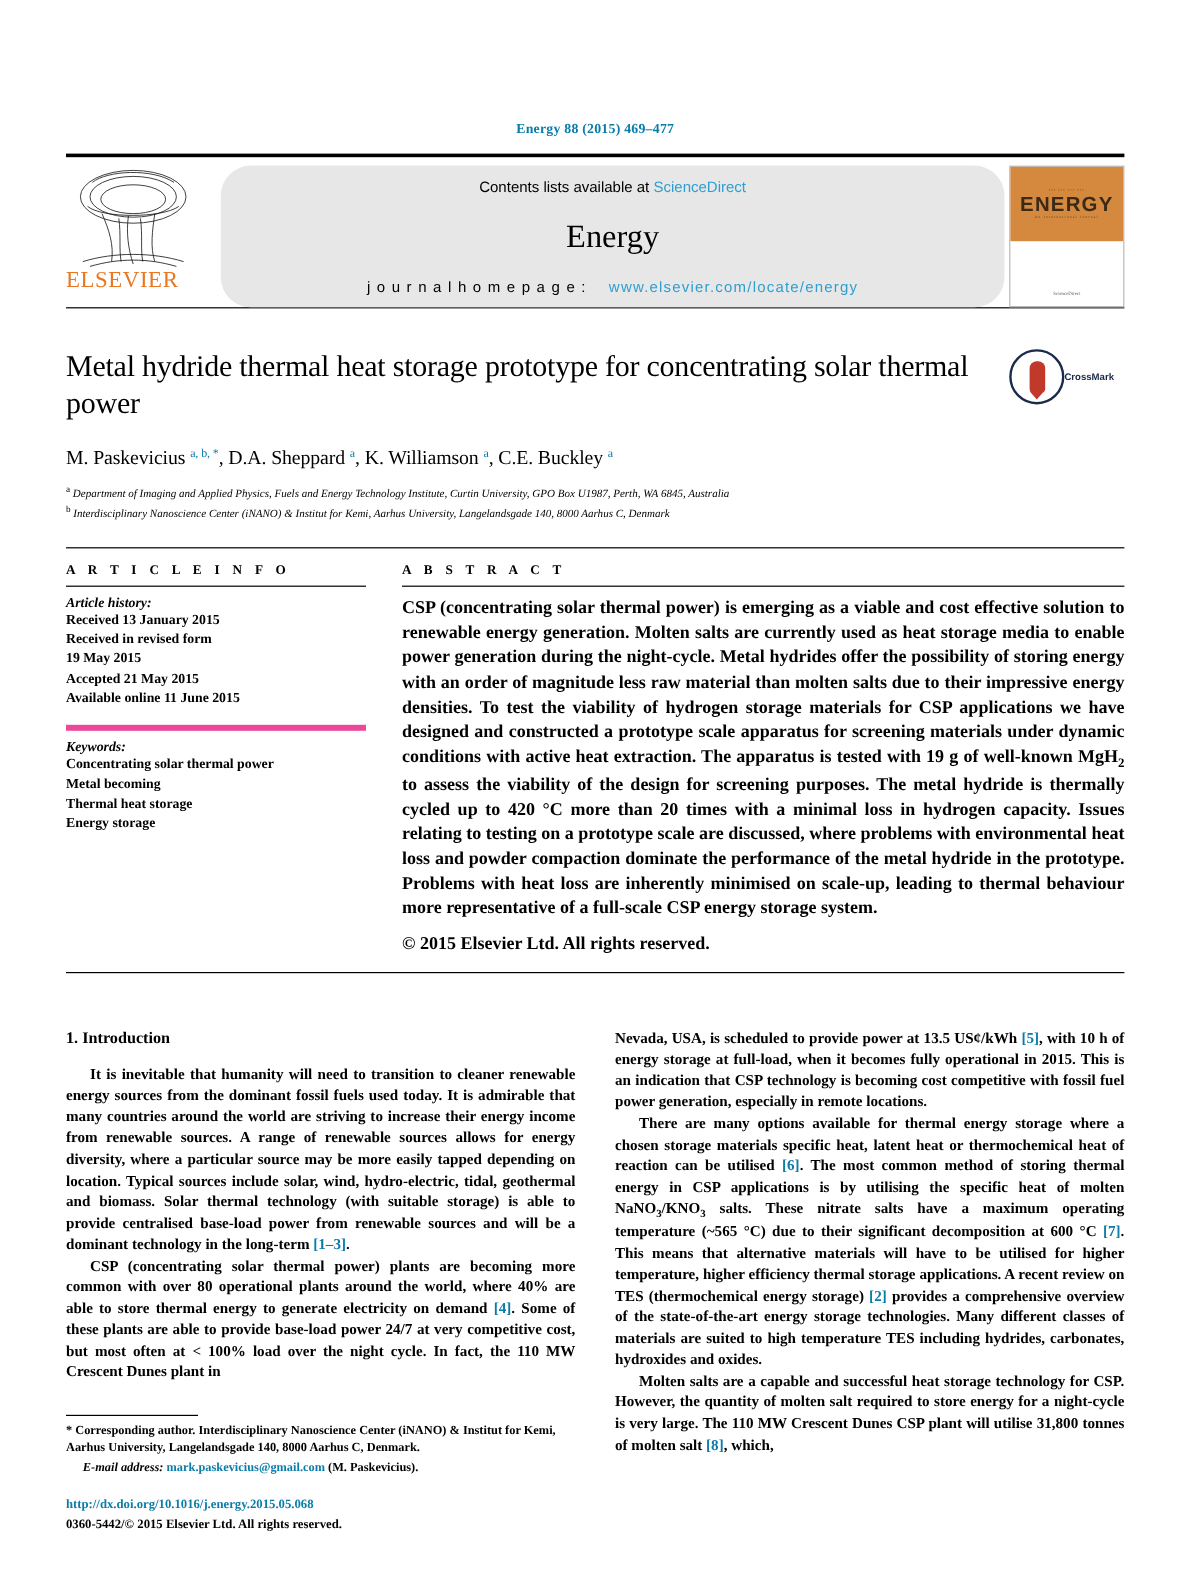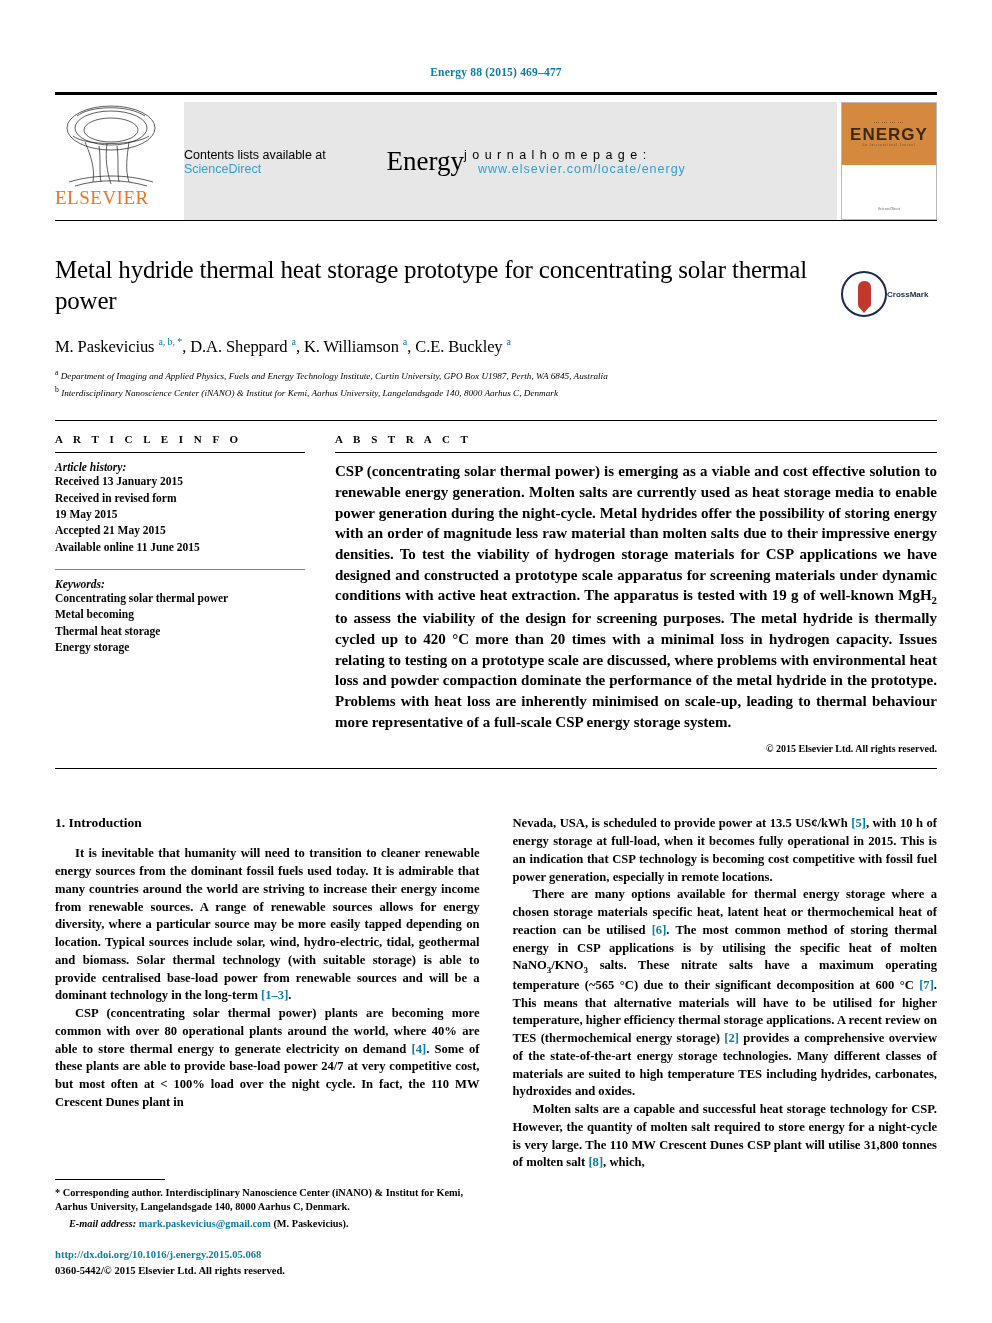--- a/index.html
+++ b/index.html
@@ -20,21 +20,21 @@
     width: 992px;
     height: 1323px;
     padding: 0;
   }
   
   .running-head {
     text-align: center;
     color: #0b7ca8;
     font-size: 11.5px;
     font-weight: bold;
-    padding-top: 66px;
+    padding-top: 102px;
     letter-spacing: 0.2px;
   }
   
   .masthead-wrap {
     margin: 14px 55px 0 55px;
     border-top: 3px solid #000;
     padding-top: 7px;
     display: flex;
     align-items: stretch;
     height: 118px;
@@ -55,25 +55,26 @@
     letter-spacing: 0.5px;
     font-weight: normal;
     line-height: 1;
     margin-top: -2px;
   }
   .masthead-center {
     flex: 1 1 auto;
     background: #e7e7e7;
     margin: 0 4px;
     display: flex;
-    flex-direction: row;
+    flex-direction: column;
     justify-content: space-between;
     align-items: center;
     padding: 11px 0 10px 0;
     font-family: "Liberation Sans", sans-serif;
+    border-radius: 25px;
   }
   .contents-line { font-size: 12.5px; }
   .contents-line .sd { color: #2f9fd0; }
   .journal-name {
     font-family: "Liberation Serif", serif;
     font-size: 27px;
     line-height: 1;
   }
   .homepage-line {
     font-size: 12.5px;
@@ -127,21 +128,21 @@
     font-size: 25px;
     line-height: 1.22;
     font-weight: normal;
     margin: 0;
     padding-right: 110px;
     letter-spacing: -0.2px;
   }
   .crossmark {
     position: absolute;
     right: 0;
-    top: 16px;
+    top: 0;
     width: 96px;
     display: flex;
     align-items: center;
     gap: 0;
   }
   .cm-circle {
     width: 42px; height: 42px; border-radius: 50%;
     border: 2.5px solid #1a2a4a;
     background: #ffffff;
     display: flex; align-items: center; justify-content: center;
@@ -194,30 +195,29 @@
     letter-spacing: 4px;
     margin-bottom: 7px;
   }
   .hr-thin { border-bottom: 1px solid #000; margin-bottom: 8px; }
   .hist-title, .kw-title {
     font-style: italic; font-weight: bold; font-size: 11.5px;
   }
   .hist-list, .kw-list {
     font-size: 11.5px; line-height: 1.42; font-weight: bold;
   }
-  .kw-block { margin-top: 14px; border-top: 1px solid #ec4899; padding-top: 8px; }
+  .kw-block { margin-top: 14px; border-top: 5px solid #ec4899; padding-top: 8px; }
   .abstract-text {
     font-size: 15px;
     line-height: 1.38;
     text-align: justify;
     font-weight: bold;
   }
   .copyright {
-    text-align: right;
-    font-size: 10px;
+    font-size: 15px;
     margin-top: 11px;
     font-weight: bold;
   }
   .info-bottom-rule { margin: 14px 55px 0 55px; border-bottom: 1px solid #000; }
   
   .body-cols {
     margin: 46px 55px 0 55px;
     display: flex;
     gap: 33px;
   }

